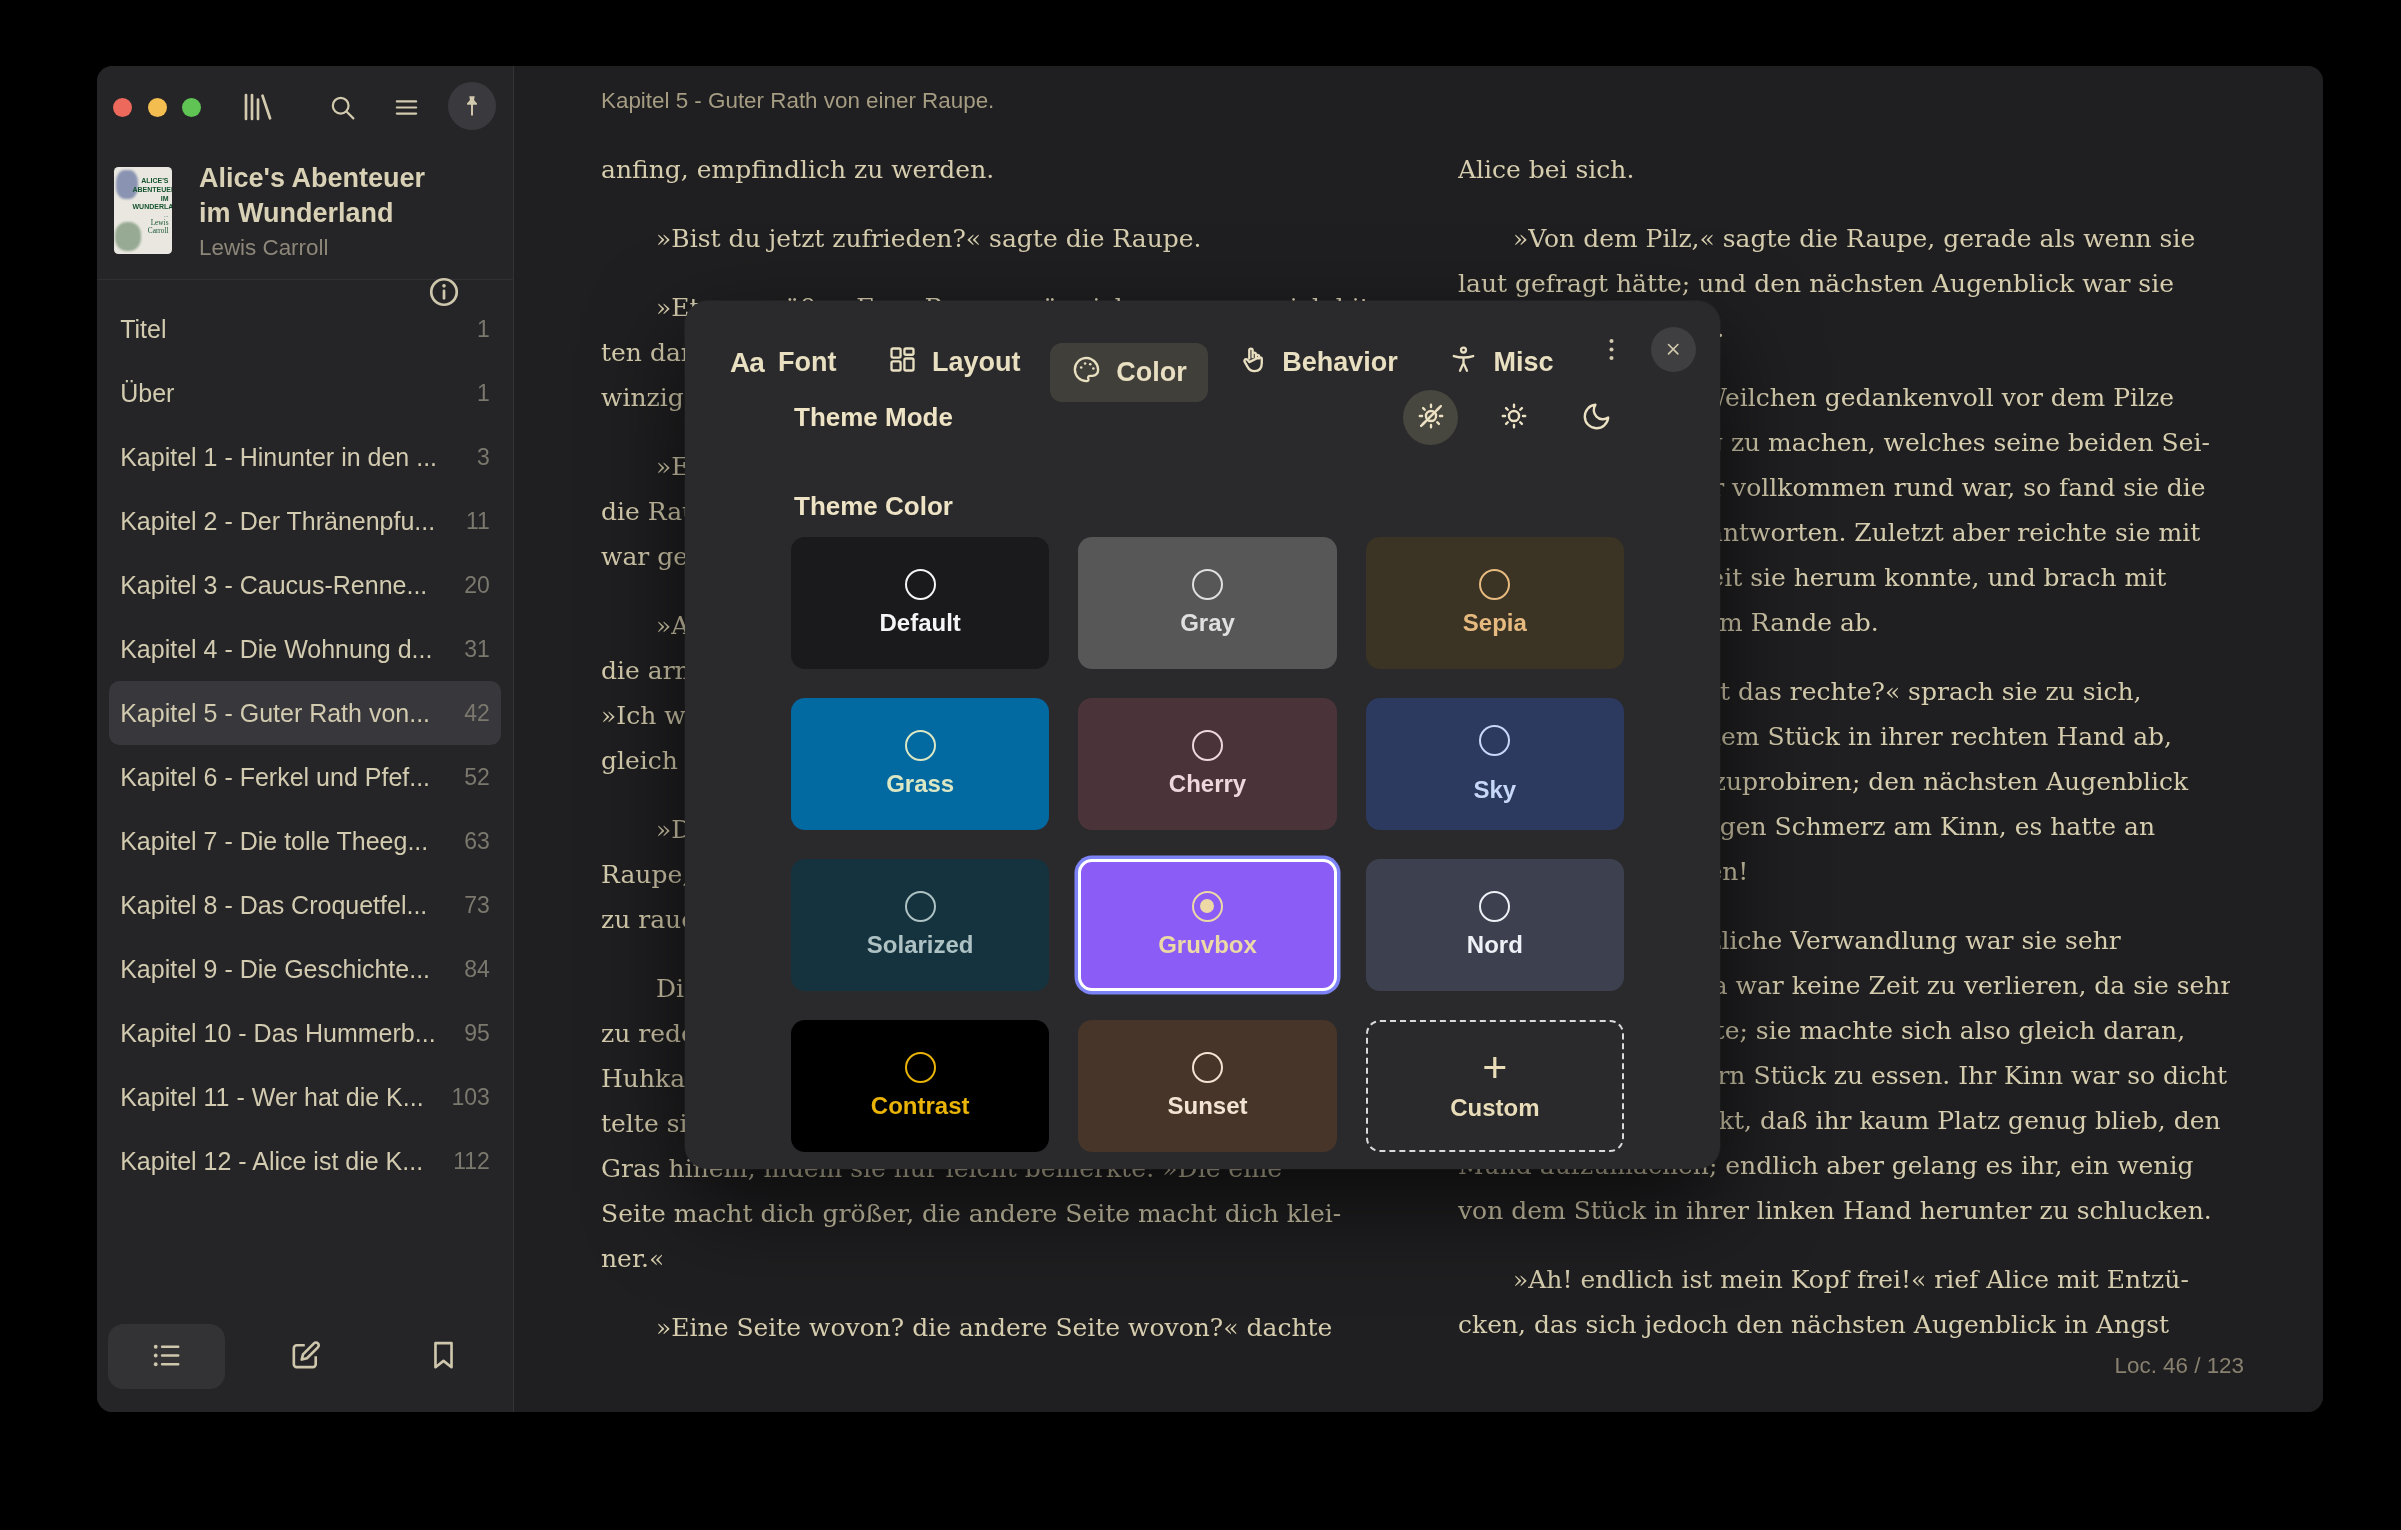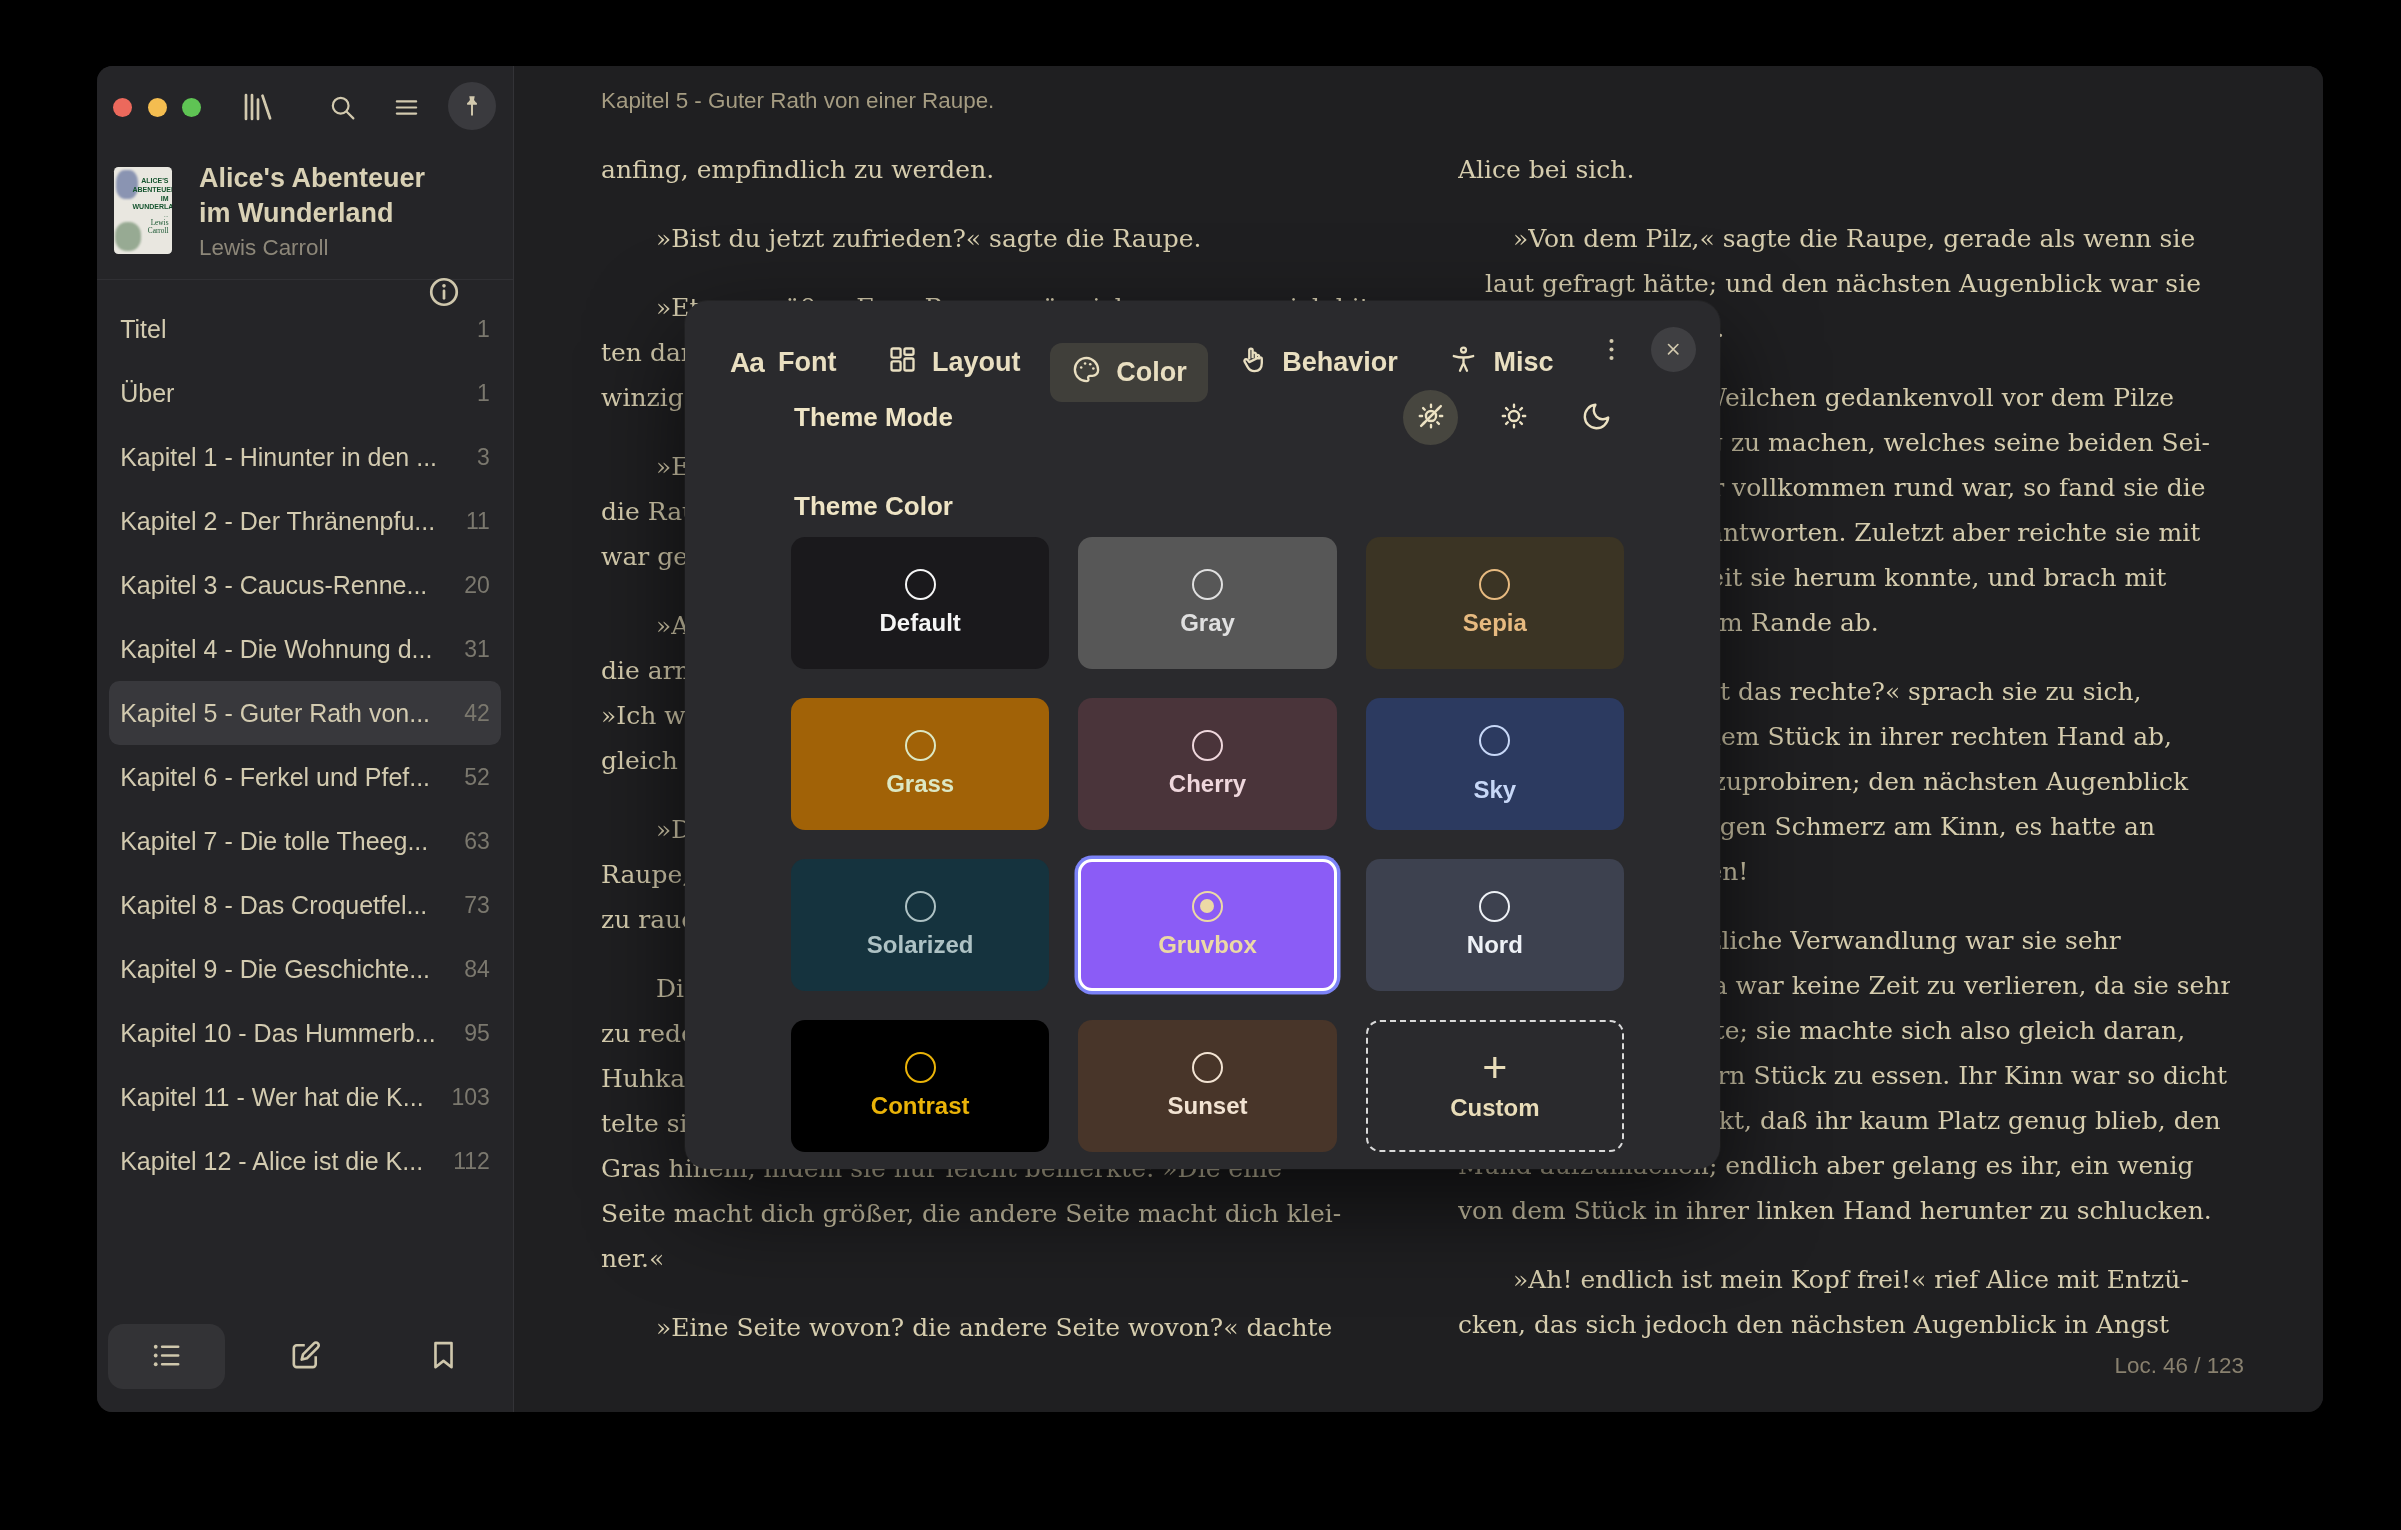--- a/index.html
+++ b/index.html
@@ -283,21 +283,21 @@
         <div class="line"><span style="word-spacing: 0px;">Huhka aus dem Munde, gähnte ein- bis zweimal und schüt-</span></div>
         <div class="line"><span style="word-spacing: 0px;">telte sich. Dann kam sie von dem Pilze herunter, kroch in's</span></div>
         <div class="line"><span style="word-spacing: 0px;">Gras hinein, indem sie nur leicht bemerkte: »Die eine</span></div>
         <div class="line"><span style="word-spacing: 0px;">Seite macht dich größer, die andere Seite macht dich klei-</span></div>
         <div class="line last"><span>ner.«</span></div>
         <div class="line indent"><span style="word-spacing: 0px;">»Eine Seite wovon? die andere Seite wovon?« dachte</span></div>
       </div>
     <div class="col col-right" id="col-right">
         <div class="line last"><span>Alice bei sich.</span></div>
         <div class="line indent"><span style="word-spacing: 0px;">»Von dem Pilz,« sagte die Raupe, gerade als wenn sie</span></div>
-        <div class="line"><span style="word-spacing: 0px; margin-left: 27px;">laut gefragt hätte; und den nächsten Augenblick war sie</span></div>
+        <div class="line"><span style="word-spacing: 0px;">laut gefragt hätte; und den nächsten Augenblick war sie</span></div>
         <div class="line last"><span>nicht mehr zu sehen.</span></div>
         <div class="line indent"><span style="word-spacing: 0px;">Alice blieb ein Weilchen gedankenvoll vor dem Pilze</span></div>
         <div class="line"><span style="word-spacing: 0px;">stehen, um ausfindig zu machen, welches seine beiden Sei-</span></div>
         <div class="line"><span style="word-spacing: 0px;">ten wären; und da er vollkommen rund war, so fand sie die</span></div>
         <div class="line"><span style="word-spacing: 0px;">Frage schwer zu beantworten. Zuletzt aber reichte sie mit</span></div>
         <div class="line"><span style="word-spacing: 0px;">beiden Armen, so weit sie herum konnte, und brach mit</span></div>
         <div class="line last"><span>jeder Hand etwas vom Rande ab.</span></div>
         <div class="line indent"><span style="word-spacing: 0px;">»Und welches ist das rechte?« sprach sie zu sich,</span></div>
         <div class="line"><span style="word-spacing: 0px;">und knabberte von dem Stück in ihrer rechten Hand ab,</span></div>
         <div class="line"><span style="word-spacing: 0px;">um die Wirkung auszuprobiren; den nächsten Augenblick</span></div>
@@ -405,21 +405,21 @@
             <span>Default</span>
           </div>
           <div class="swatch" style="color: rgb(224, 224, 224); background: rgb(87, 87, 87);">
             <span class="circle"></span>
             <span>Gray</span>
           </div>
           <div class="swatch" style="color: rgb(231, 186, 128); background: rgb(59, 52, 36);">
             <span class="circle"></span>
             <span>Sepia</span>
           </div>
-          <div class="swatch" style="color: rgb(220, 232, 196); background: #a16207;">
+          <div class="swatch" style="color: rgb(220, 232, 196); background: #0369a1;">
             <span class="circle"></span>
             <span>Grass</span>
           </div>
           <div class="swatch" style="color: rgb(239, 215, 220); background: rgb(74, 52, 58);">
             <span class="circle"></span>
             <span>Cherry</span>
           </div>
           <div class="swatch" style="color: rgb(199, 215, 247); background: rgb(44, 58, 96); gap: 20px;">
             <span class="circle"></span>
             <span>Sky</span>

